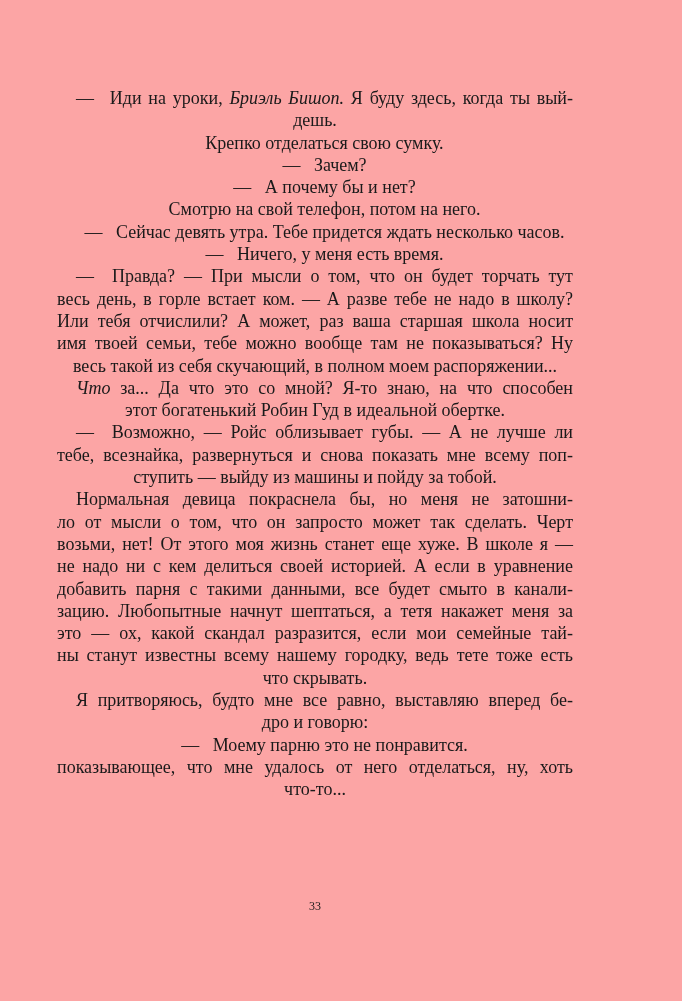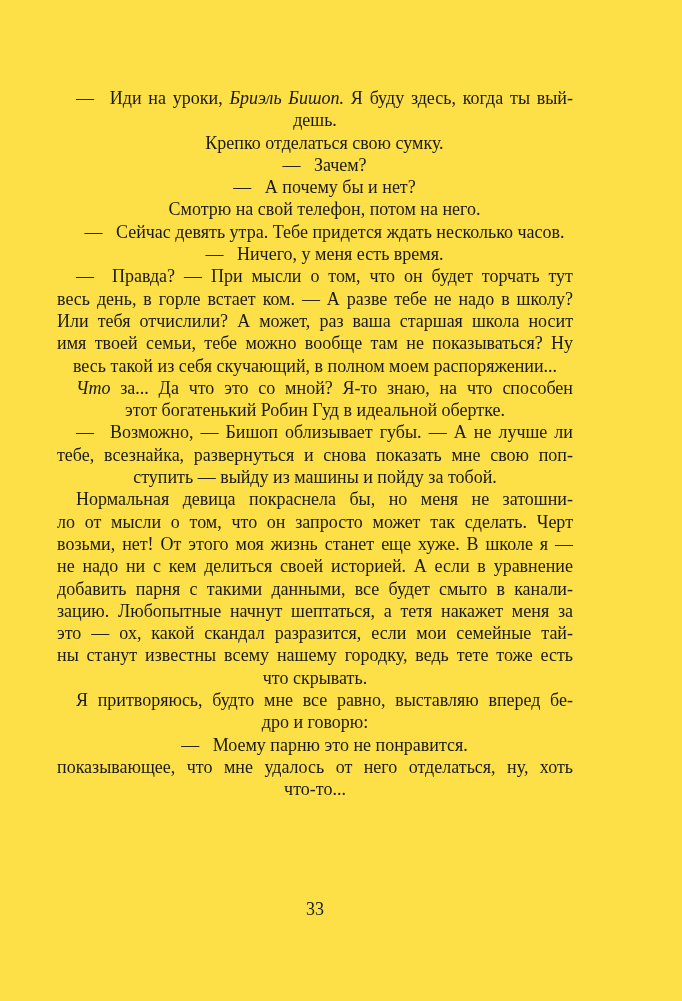--- a/index.html
+++ b/index.html
@@ -7,21 +7,21 @@
     padding: 0;
     width: 682px;
     height: 1001px;
     overflow: hidden;
     background: #fcfcfb;
   }
   .page {
     position: relative;
     width: 682px;
     height: 1001px;
-    background: #fde047;
+    background: #fca5a5;
     color: #1a1a1a;
     font-family: "Liberation Serif", serif;
   }
   .text-block {
     position: absolute;
     left: 57px;
     top: 87px;
     width: 516px;
     font-size: 18px;
     line-height: 22.3px;
@@ -39,21 +39,21 @@
   }
   .line i {
     font-style: italic;
   }
   .folio {
     position: absolute;
     left: 57px;
     top: 899px;
     width: 516px;
     text-align: center;
-    font-size: 18px;
+    font-size: 12px;
     color: #1a1a1a;
   }
 </style>
 </head>
 <body>
 
 <div class="page">
   <main class="text-block" id="text-block">
       <div class="line indent justify"><span>—  Иди на уроки, </span><i>Бриэль Бишоп.</i><span> Я буду здесь, когда ты вый-</span></div>
       <div class="line"><span>дешь.</span></div>
@@ -63,22 +63,22 @@
       <div class="line indent"><span>Смотрю на свой телефон, потом на него.</span></div>
       <div class="line indent"><span>—  Сейчас девять утра. Тебе придется ждать несколько часов.</span></div>
       <div class="line indent"><span>—  Ничего, у меня есть время.</span></div>
       <div class="line indent justify"><span>—  Правда? — При мысли о том, что он будет торчать тут</span></div>
       <div class="line justify"><span>весь день, в горле встает ком. — А разве тебе не надо в школу?</span></div>
       <div class="line justify"><span>Или тебя отчислили? А может, раз ваша старшая школа носит</span></div>
       <div class="line justify"><span>имя твоей семьи, тебе можно вообще там не показываться? Ну</span></div>
       <div class="line"><span>весь такой из себя скучающий, в полном моем распоряжении...</span></div>
       <div class="line indent justify"><i>Что</i><span> за... Да что это со мной? Я-то знаю, на что способен</span></div>
       <div class="line"><span>этот богатенький Робин Гуд в идеальной обертке.</span></div>
-      <div class="line indent justify"><span>—  Возможно, — Бишоп облизывает губы. — А не лучше ли</span></div>
-      <div class="line justify"><span>тебе, всезнайка, развернуться и снова показать мне свою поп-</span></div>
+      <div class="line indent justify"><span>—  Возможно, — Ройс облизывает губы. — А не лучше ли</span></div>
+      <div class="line justify"><span>тебе, всезнайка, развернуться и снова показать мне всему поп-</span></div>
       <div class="line"><span>ступить — выйду из машины и пойду за тобой.</span></div>
       <div class="line indent justify"><span>Нормальная девица покраснела бы, но меня не затошни-</span></div>
       <div class="line justify"><span>ло от мысли о том, что он запросто может так сделать. Черт</span></div>
       <div class="line justify"><span>возьми, нет! От этого моя жизнь станет еще хуже. В школе я —</span></div>
       <div class="line justify"><span>не надо ни с кем делиться своей историей. А если в уравнение</span></div>
       <div class="line justify"><span>добавить парня с такими данными, все будет смыто в канали-</span></div>
       <div class="line justify"><span>зацию. Любопытные начнут шептаться, а тетя накажет меня за</span></div>
       <div class="line justify"><span>это — ох, какой скандал разразится, если мои семейные тай-</span></div>
       <div class="line justify"><span>ны станут известны всему нашему городку, ведь тете тоже есть</span></div>
       <div class="line"><span>что скрывать.</span></div>

